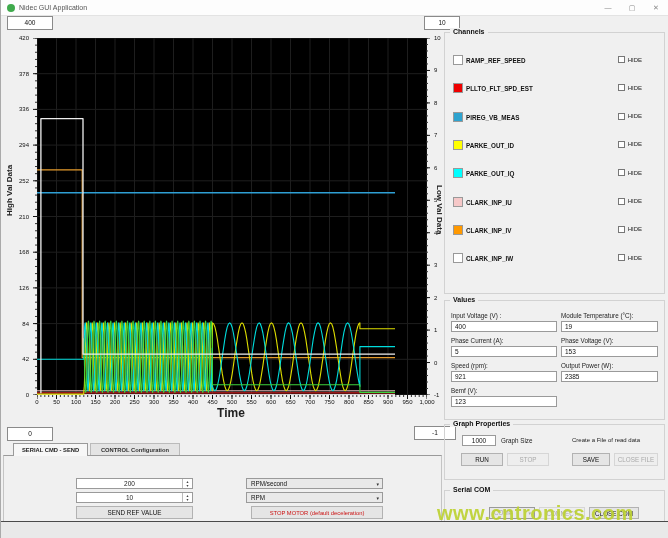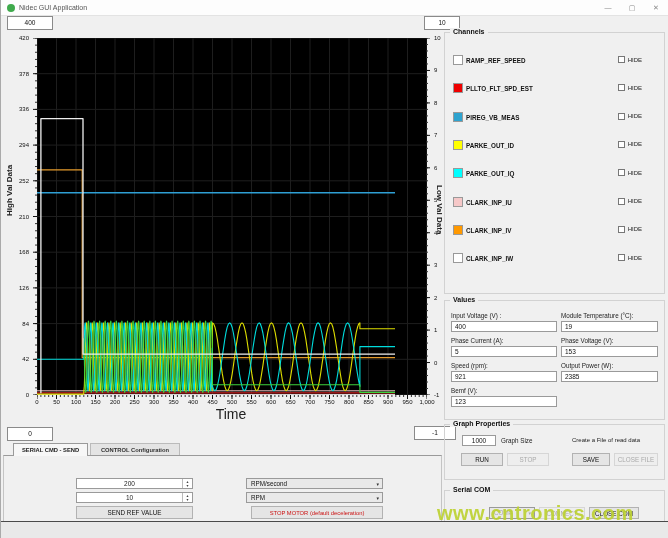--- a/index.html
+++ b/index.html
@@ -14,21 +14,21 @@
   .app-icon{width:8px;height:8px;border-radius:50%;background:#3faa4c;flex:none;}
   .title-text{font-size:7px;color:#555;}
   .win-controls{margin-left:auto;display:flex;}
   .win-btn{width:24px;height:15px;font-size:7px;color:#888;display:flex;align-items:center;justify-content:center;}
   
   #plot-svg{position:absolute;left:36px;top:38px;background:#000;}
   .axis-svg{position:absolute;}
   .tick-label{position:absolute;font-size:6px;color:#111;}
   .ylab-left{position:absolute;left:4px;top:216px;font-size:8px;font-weight:bold;transform:rotate(-90deg);transform-origin:left top;white-space:nowrap;}
   .ylab-right{position:absolute;left:443px;top:185px;font-size:8px;font-weight:bold;transform:rotate(90deg);transform-origin:left top;white-space:nowrap;}
-  .xlab{position:absolute;left:190px;top:406px;width:80px;text-align:center;font-size:14px;font-weight:normal;}
+  .xlab{position:absolute;left:190px;top:406px;width:80px;text-align:center;font-size:12px;font-weight:bold;}
   .limitbox{position:absolute;background:#fff;border:1px solid #8a8a8a;font-size:6.5px;
     text-align:center;line-height:12px;height:12px;color:#111;}
   
   .groupbox{position:absolute;border:1px solid #d2d2d2;}
   .gb-title{position:absolute;top:-5px;left:5px;background:#f0f0f0;padding:0 3px;font-size:7px;font-weight:bold;color:#111;}
   
   .ch-row{position:absolute;left:8px;right:8px;height:12px;}
   .swatch{position:absolute;left:0;top:0;width:10px;height:10px;border:1px solid #999;box-sizing:border-box;}
   .ch-name{position:absolute;left:13px;top:2px;font-size:6.3px;font-weight:bold;color:#111;white-space:nowrap;}
   .hide-wrap{position:absolute;right:14px;top:1px;display:flex;align-items:center;gap:3px;}

